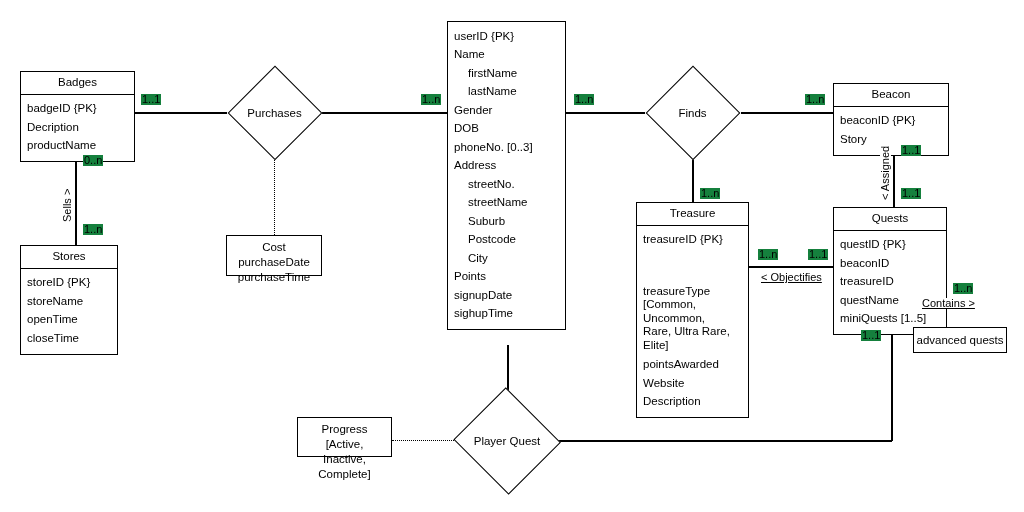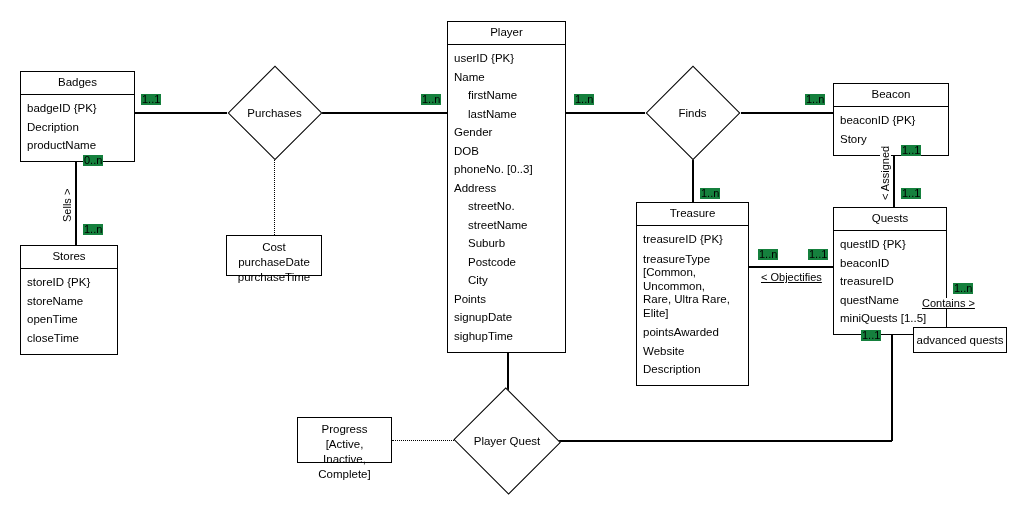--- a/index.html
+++ b/index.html
@@ -177,21 +177,20 @@
     <div class="ename">Stores</div>
     <div class="attrs">
       <div class="attr">storeID {PK}</div>
       <div class="attr">storeName</div>
       <div class="attr">openTime</div>
       <div class="attr">closeTime</div>
     </div>
   </div>
 
   <div class="entity" style="left:447px; top:21px; width:119px;">
-    <div class="ename">Player</div>
     <div class="attrs">
       <div class="attr">userID {PK}</div>
       <div class="attr">Name</div>
       <div class="attr sub">firstName</div>
       <div class="attr sub">lastName</div>
       <div class="attr">Gender</div>
       <div class="attr">DOB</div>
       <div class="attr">phoneNo. [0..3]</div>
       <div class="attr">Address</div>
       <div class="attr sub">streetNo.</div>
@@ -202,21 +201,21 @@
       <div class="attr">Points</div>
       <div class="attr">signupDate</div>
       <div class="attr">sighupTime</div>
     </div>
   </div>
 
   <div class="entity" style="left:636px; top:202px; width:113px;">
     <div class="ename">Treasure</div>
     <div class="attrs">
       <div class="attr">treasureID {PK}</div>
-      <div class="attr multi" style="white-space:pre-line;">treasureType
+      <div class="attr multi" style="white-space:pre-line;margin-top:32px;">treasureType
 [Common, Uncommon,
 Rare, Ultra Rare, Elite]</div>
       <div class="attr">pointsAwarded</div>
       <div class="attr">Website</div>
       <div class="attr">Description</div>
     </div>
   </div>
 
   <div class="entity" style="left:833px; top:83px; width:116px;">
     <div class="ename">Beacon</div>
@@ -249,21 +248,21 @@
 
   <div class="diamond" style="left:452px; top:388px; width:110px; height:105px;">
     <div class="dshape"></div>
     <div class="dlabel">Player Quest</div>
   </div>
 
   <div class="note" style="left:226px; top:235px; width:96px; height:41px;">Cost
 purchaseDate
 purchaseTime</div>
 
-  <div class="note" style="left:297px; top:417px; width:95px; height:46px;">Progress
+  <div class="note" style="left:297px; top:417px; width:95px; height:40px;">Progress
 [Active, Inactive,
 Complete]</div>
 
   <div class="minibox" style="left:913px; top:327px; width:94px; height:26px;">advanced quests</div>
 
   <div class="card" style="left:141px; top:94px;">1..1</div>
   <div class="card" style="left:421px; top:94px;">1..n</div>
   <div class="card" style="left:83px; top:155px;">0..n</div>
   <div class="card" style="left:83px; top:224px;">1..n</div>
   <div class="card" style="left:574px; top:94px;">1..n</div>

